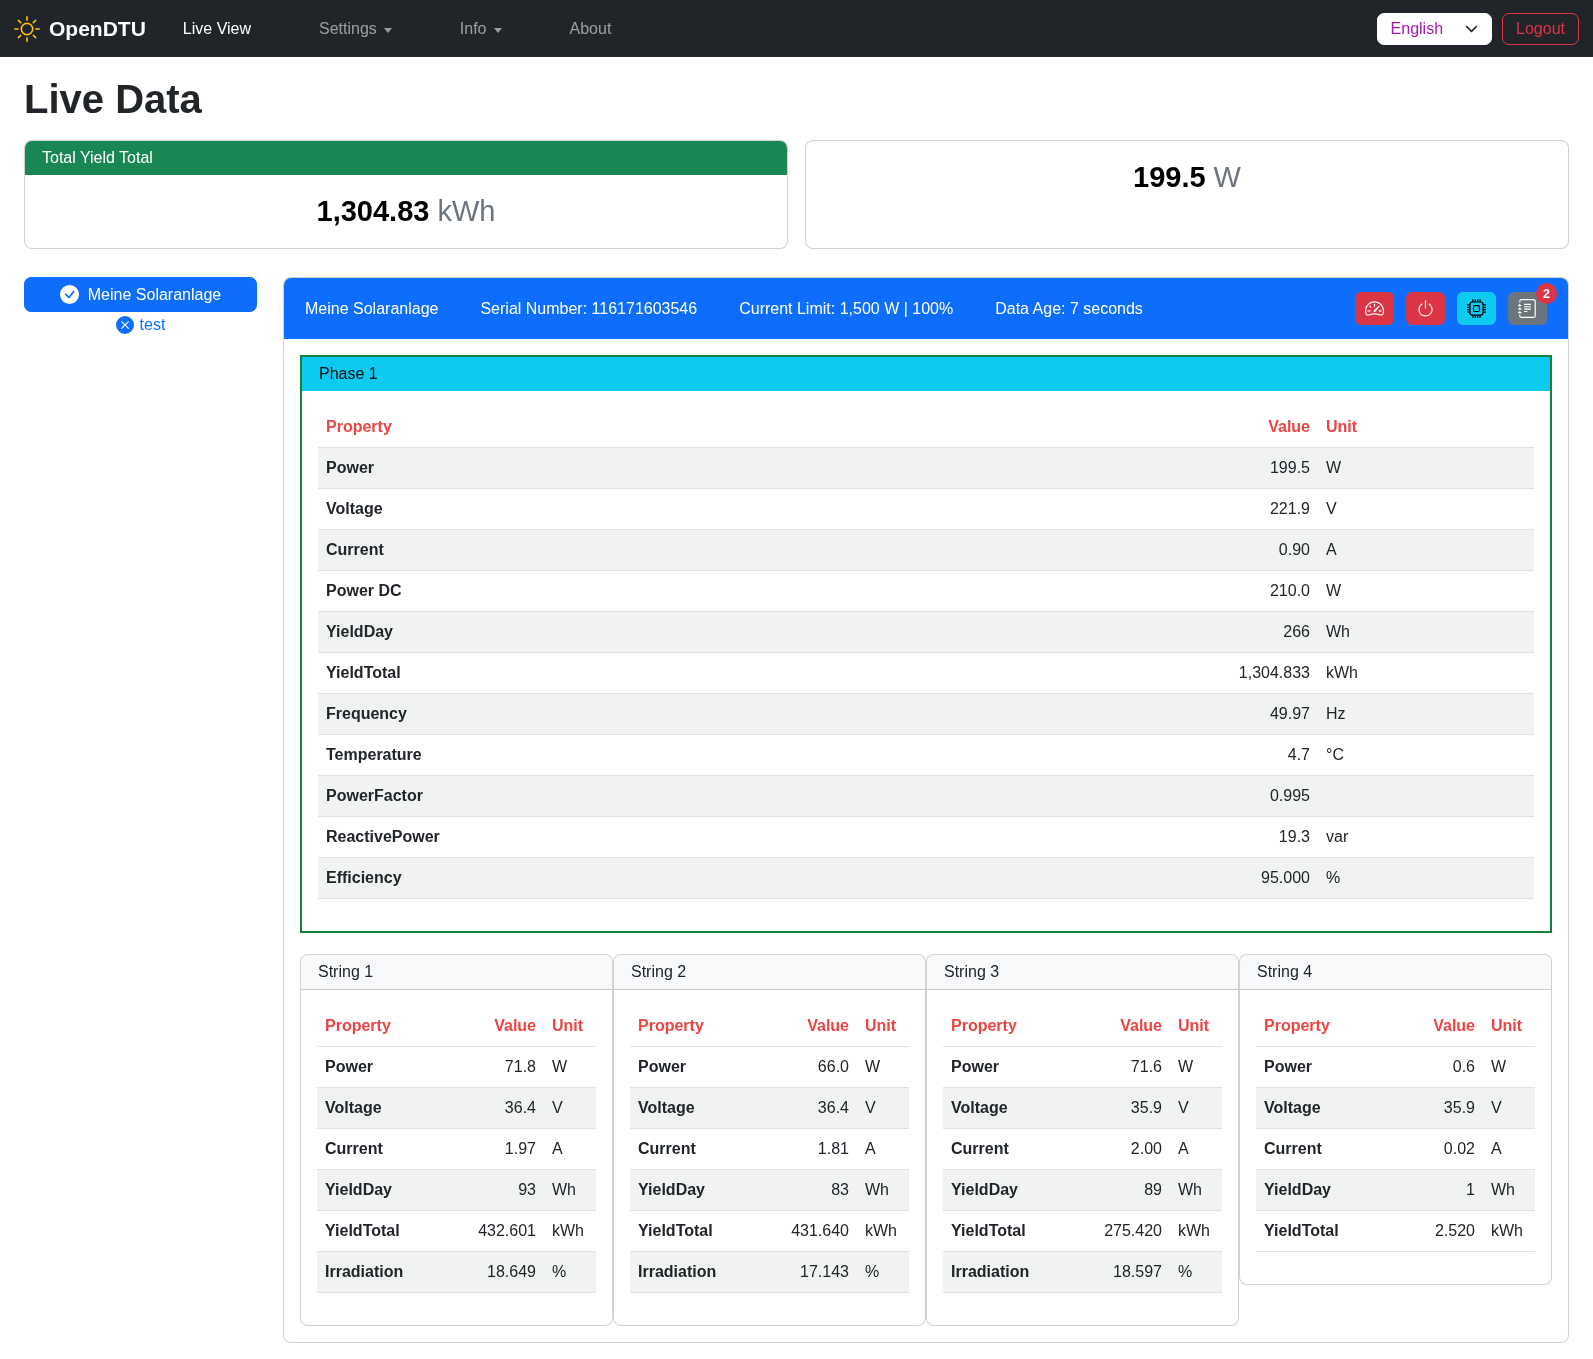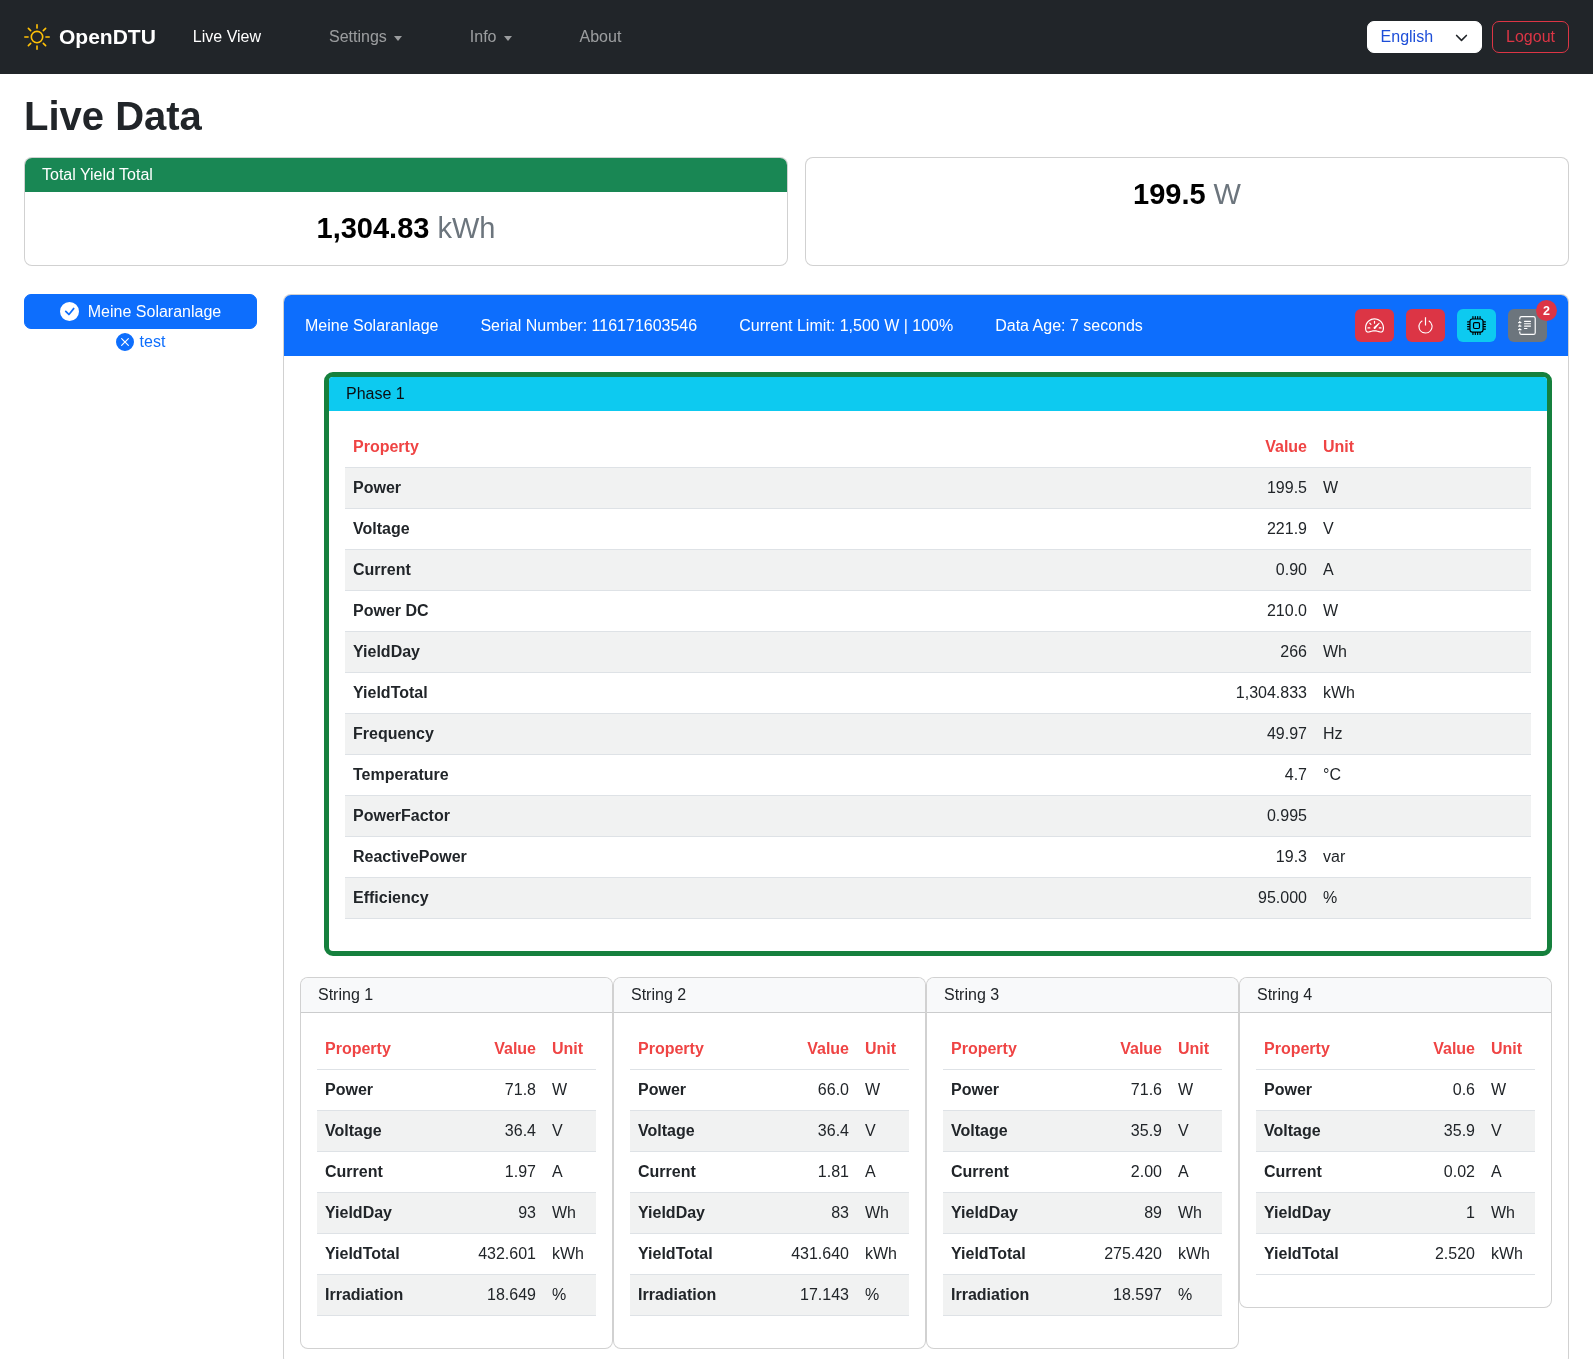--- a/index.html
+++ b/index.html
@@ -5,29 +5,29 @@
   * { box-sizing: border-box; }
   html,body { margin:0; padding:0; }
   body {
     width:1593px; min-height:1359px;
     background:#ffffff; color:#212529;
     font-family:"Liberation Sans", sans-serif;
     font-size:16px;
   }
 
   
-  .navbar { background:#212529; height:74px; display:flex; align-items:center; padding:0 24px; }
+  .navbar { background:#212529; height:57px; display:flex; align-items:center; padding:0 14px; }
   .brand { display:flex; align-items:center; gap:9px; color:#fff; font-size:21px; font-weight:700; margin-right:22px; cursor:pointer; }
   .brand svg { width:26px; height:26px; }
   .nav-links { display:flex; list-style:none; margin:0; padding:0;gap:38px; }
   .nav-link { color:rgba(255,255,255,.55); padding:8px 15px; cursor:pointer; display:flex; align-items:center; gap:7px; }
   .nav-link.active { color:#fff; }
   .caret { width:0; height:0; border-left:4.5px solid transparent; border-right:4.5px solid transparent; border-top:5px solid currentColor; margin-top:3px; }
   .nav-right { margin-left:auto; display:flex; gap:10px; align-items:center; }
-  .lang-select { background:#fff; border:1px solid #fff; border-radius:7px; padding:6px 13px; display:flex; align-items:center; gap:22px; color:#1d4ed8; cursor:pointer; }
+  .lang-select { background:#fff; border:1px solid #fff; border-radius:7px; padding:6px 13px; display:flex; align-items:center; gap:22px; color:#a21caf; cursor:pointer; }
   .lang-select svg { width:13px; height:13px; }
   .logout-btn { background:transparent; border:1px solid #dc3545; color:#dc3545; border-radius:7px; padding:6px 13px; font-size:16px; font-family:inherit; cursor:pointer; }
 
   
   .container { padding:6px 24px 28px 24px; }
   h1.page-title { font-size:40px; font-weight:600; margin:14px 0 18px; color:#212529; }
 
   
   .summary-row { display:flex; gap:17px; margin-bottom:28px; }
   .card { background:#fff; border:1px solid rgba(0,0,0,.18); border-radius:8px; overflow:hidden; }
@@ -53,21 +53,21 @@
   .icon-btn { width:39px; height:33px; border:none; border-radius:6px; display:flex; align-items:center; justify-content:center; position:relative; cursor:pointer; padding:0; }
   .icon-btn svg { width:19px; height:19px; }
   .icon-btn.red { background:#dc3545; color:#fff; }
   .icon-btn.cyan { background:#0dcaf0; color:#000; }
   .icon-btn.gray { background:#6c757d; color:#fff; }
   .badge { position:absolute; top:-9px; right:-10px; background:#dc3545; color:#fff; border-radius:11px; min-width:21px; height:21px; font-size:12.5px; display:flex; align-items:center; justify-content:center; padding:0 5px; font-weight:700; }
 
   .inv-body { padding:16px; }
 
   
-  .phase-card { border:5px solid #15803d; border-radius:9px; overflow:hidden; margin-bottom:21px;margin-left:24px; }
+  .phase-card { border:2px solid #15803d; border-radius:0; overflow:hidden; margin-bottom:21px; }
   .phase-card .card-head { background:#0dcaf0; color:#0b0e11; padding:8px 17px; }
   .phase-card .card-body { padding:16px 16px 16px 16px; }
 
   
   table { width:100%; border-collapse:collapse; font-size:16px; margin-bottom:16px; }
   th, td { text-align:left; padding:8px; border-bottom:1px solid #dee2e6; line-height:24px; }
   thead th { font-weight:700; color:#ef4444; }
   td.col-prop { font-weight:700; }
   th.h-value, td.col-value { text-align:right; }
   .phase-table th.h-value, .phase-table td.col-value { width:130px; }

